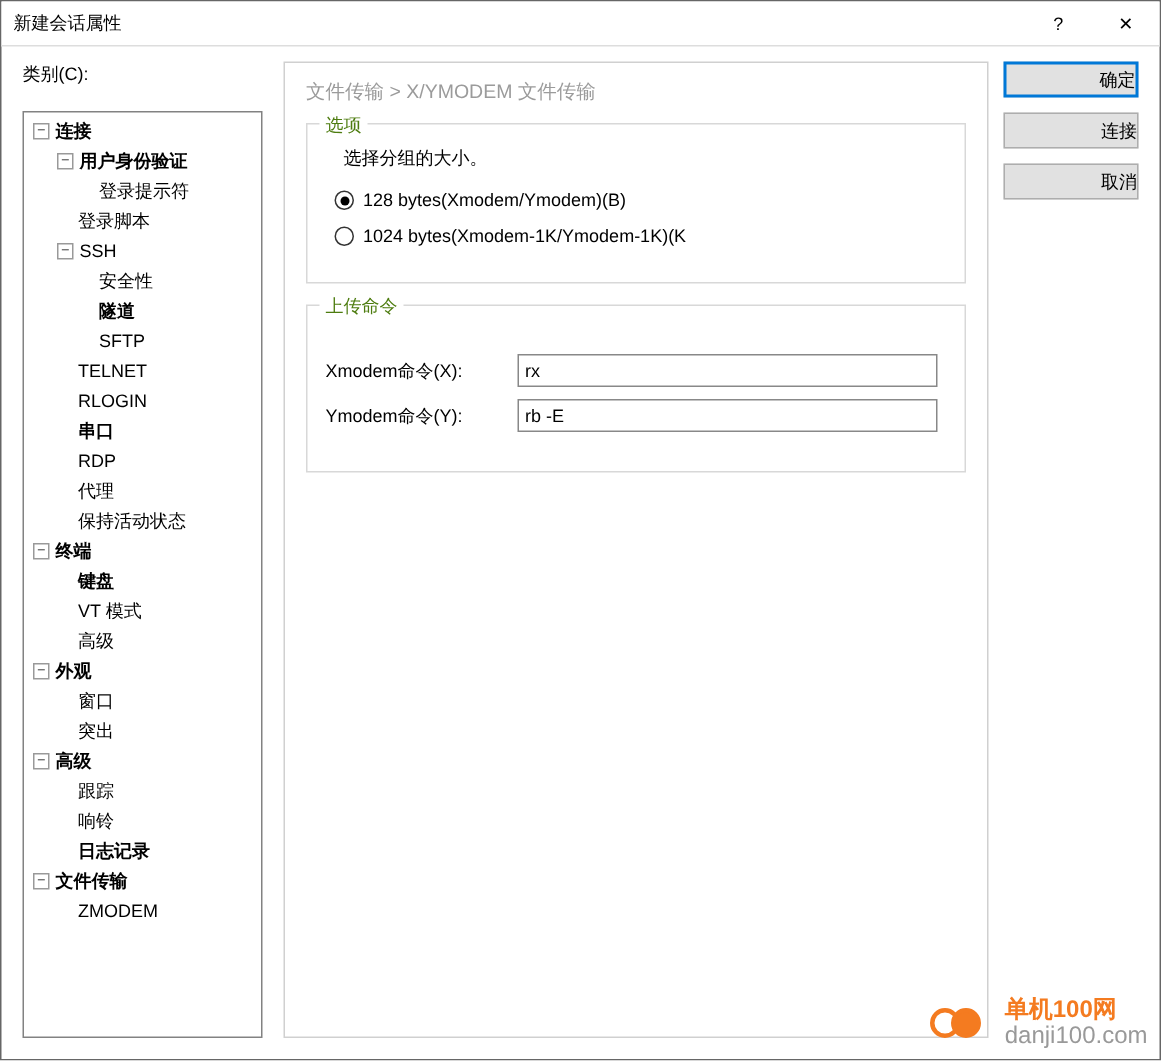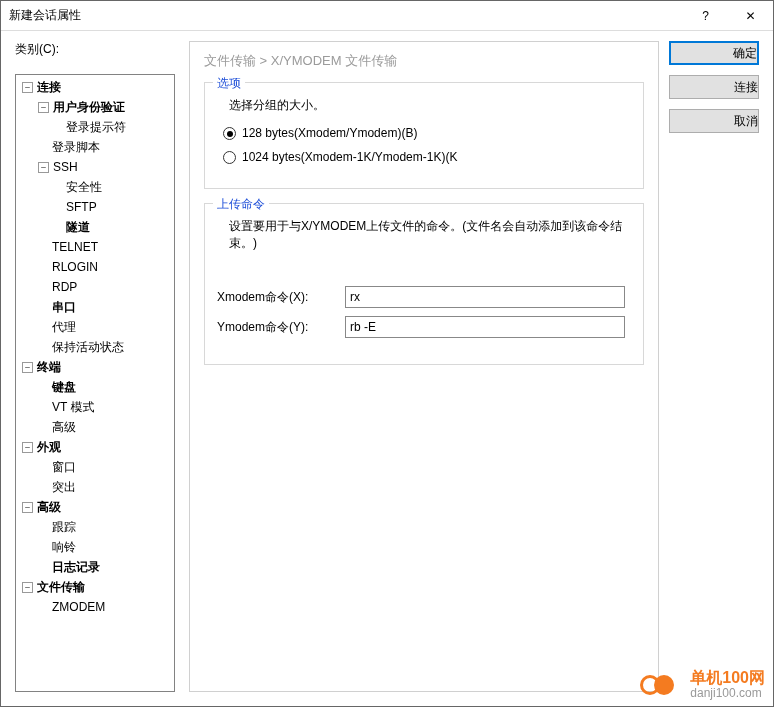--- a/index.html
+++ b/index.html
@@ -16,39 +16,39 @@
 .tree li{white-space:nowrap;line-height:20px}
 .node{display:flex;align-items:center;height:20px;cursor:default}
 .indent{display:inline-block;height:1px}
 .exp{width:11px;height:11px;border:1px solid #999;display:inline-flex;align-items:center;justify-content:center;margin-right:4px;font-size:9px;line-height:1;color:#555;background:#fff;cursor:pointer;font-family:monospace}
 .bold{font-weight:bold}
 .sel{background:#0078d7;color:#fff;padding:0 2px}
 .right{flex:1;display:flex;gap:10px}
 .content{flex:1;border:1px solid #d0d0d0;background:#fff;padding:10px 14px 14px 14px;position:relative}
 .crumb{color:#9b9b9b;font-size:13px;margin-bottom:12px}
 .fs{border:1px solid #d8d8d8;padding:10px 12px 14px 12px;margin-bottom:14px;position:relative}
-.fs-title{position:absolute;top:-8px;left:8px;background:#fff;padding:0 4px;color:#1d4ed8}
+.fs-title{position:absolute;top:-8px;left:8px;background:#fff;padding:0 4px;color:#4d7c0f}
 .desc{margin:4px 0 12px 12px}
 .radio-row{display:flex;align-items:flex-end;margin:6px 0 10px 6px;gap:6px}
 .radio{width:13px;height:13px;border:1px solid #333;border-radius:50%;display:inline-flex;align-items:center;justify-content:center;background:#fff}
 .radio.checked::after{content:"";width:6px;height:6px;background:#000;border-radius:50%}
 .form-row{display:flex;align-items:center;margin:8px 0;gap:8px}
 .form-row label{width:120px}
 .form-row input{flex:0 0 280px;height:22px;border:1px solid #888;padding:0 4px;background:#fff;font-size:12px}
 .btn-col{width:90px;display:flex;flex-direction:column;gap:10px}
 .btn{height:24px;border:1px solid #adadad;background:#e1e1e1;display:flex;align-items:center;justify-content:flex-end;cursor:pointer}
 .btn.default{border:2px solid #0078d7;background:#e1e1e1}
 .watermark{position:absolute;right:8px;bottom:6px;display:flex;align-items:center;gap:6px;pointer-events:none}
 .wm-icon{width:44px;height:24px;position:relative}
 .wm-icon .c1,.wm-icon .c2{position:absolute;width:20px;height:20px;border:3px solid #f47b20;border-radius:50%}
 .wm-icon .c1{left:0;top:2px}
 .wm-icon .c2{left:14px;top:2px;background:#f47b20}
 .wm-text{display:flex;flex-direction:column;line-height:1.1}
 .wm-text .t1{color:#f47b20;font-size:16px;font-weight:bold}
-.wm-text .t2{color:#999;font-size:12px}
+.wm-text .t2{color:#999;font-size:16px}
 </style>
 </head>
 <body>
 
 <div class="window">
   <div class="titlebar">
     <span class="title">新建会话属性</span>
     <div class="tb-btn">
         <span>?</span>
       </div>
@@ -99,53 +99,53 @@
                 <ul>
                   <li>
                       <div class="node">
                         <span class="indent" style="width:50px"></span>
                         <span>安全性</span>
                       </div>
                     </li>
                   <li>
                       <div class="node">
                         <span class="indent" style="width:50px"></span>
-                        <span>SFTP</span>
+                        <span class="bold">隧道</span>
                       </div>
                     </li>
                   <li>
                       <div class="node">
                         <span class="indent" style="width:50px"></span>
-                        <span class="bold">隧道</span>
+                        <span>SFTP</span>
                       </div>
                     </li>
                 </ul>
               </li>
               <li>
                   <div class="node">
                     <span class="indent" style="width:36px"></span>
                     <span>TELNET</span>
                   </div>
                 </li>
               <li>
                   <div class="node">
                     <span class="indent" style="width:36px"></span>
                     <span>RLOGIN</span>
                   </div>
                 </li>
               <li>
                   <div class="node">
                     <span class="indent" style="width:36px"></span>
+                    <span class="bold">串口</span>
+                  </div>
+                </li>
+              <li>
+                  <div class="node">
+                    <span class="indent" style="width:36px"></span>
                     <span>RDP</span>
-                  </div>
-                </li>
-              <li>
-                  <div class="node">
-                    <span class="indent" style="width:36px"></span>
-                    <span class="bold">串口</span>
                   </div>
                 </li>
               <li>
                   <div class="node">
                     <span class="indent" style="width:36px"></span>
                     <span>代理</span>
                   </div>
                 </li>
               <li>
                   <div class="node">
@@ -261,21 +261,20 @@
             <span>128 bytes(Xmodem/Ymodem)(B)</span>
           </div>
           <div class="radio-row">
             <span class="radio"></span>
             <span>1024 bytes(Xmodem-1K/Ymodem-1K)(K</span>
           </div>
         </div>
 
         <div class="fs" style="padding-bottom:18px">
           <div class="fs-title">上传命令</div>
-          <div class="desc">设置要用于与X/YMODEM上传文件的命令。(文件名会自动添加到该命令结束。)</div>
           <div style="height:14px"></div>
           <div class="form-row">
             <label>Xmodem命令(X):</label>
             <input type="text" value="rx" style="">
           </div>
           <div class="form-row">
             <label>Ymodem命令(Y):</label>
             <input type="text" value="rb -E" style="">
           </div>
         </div>

